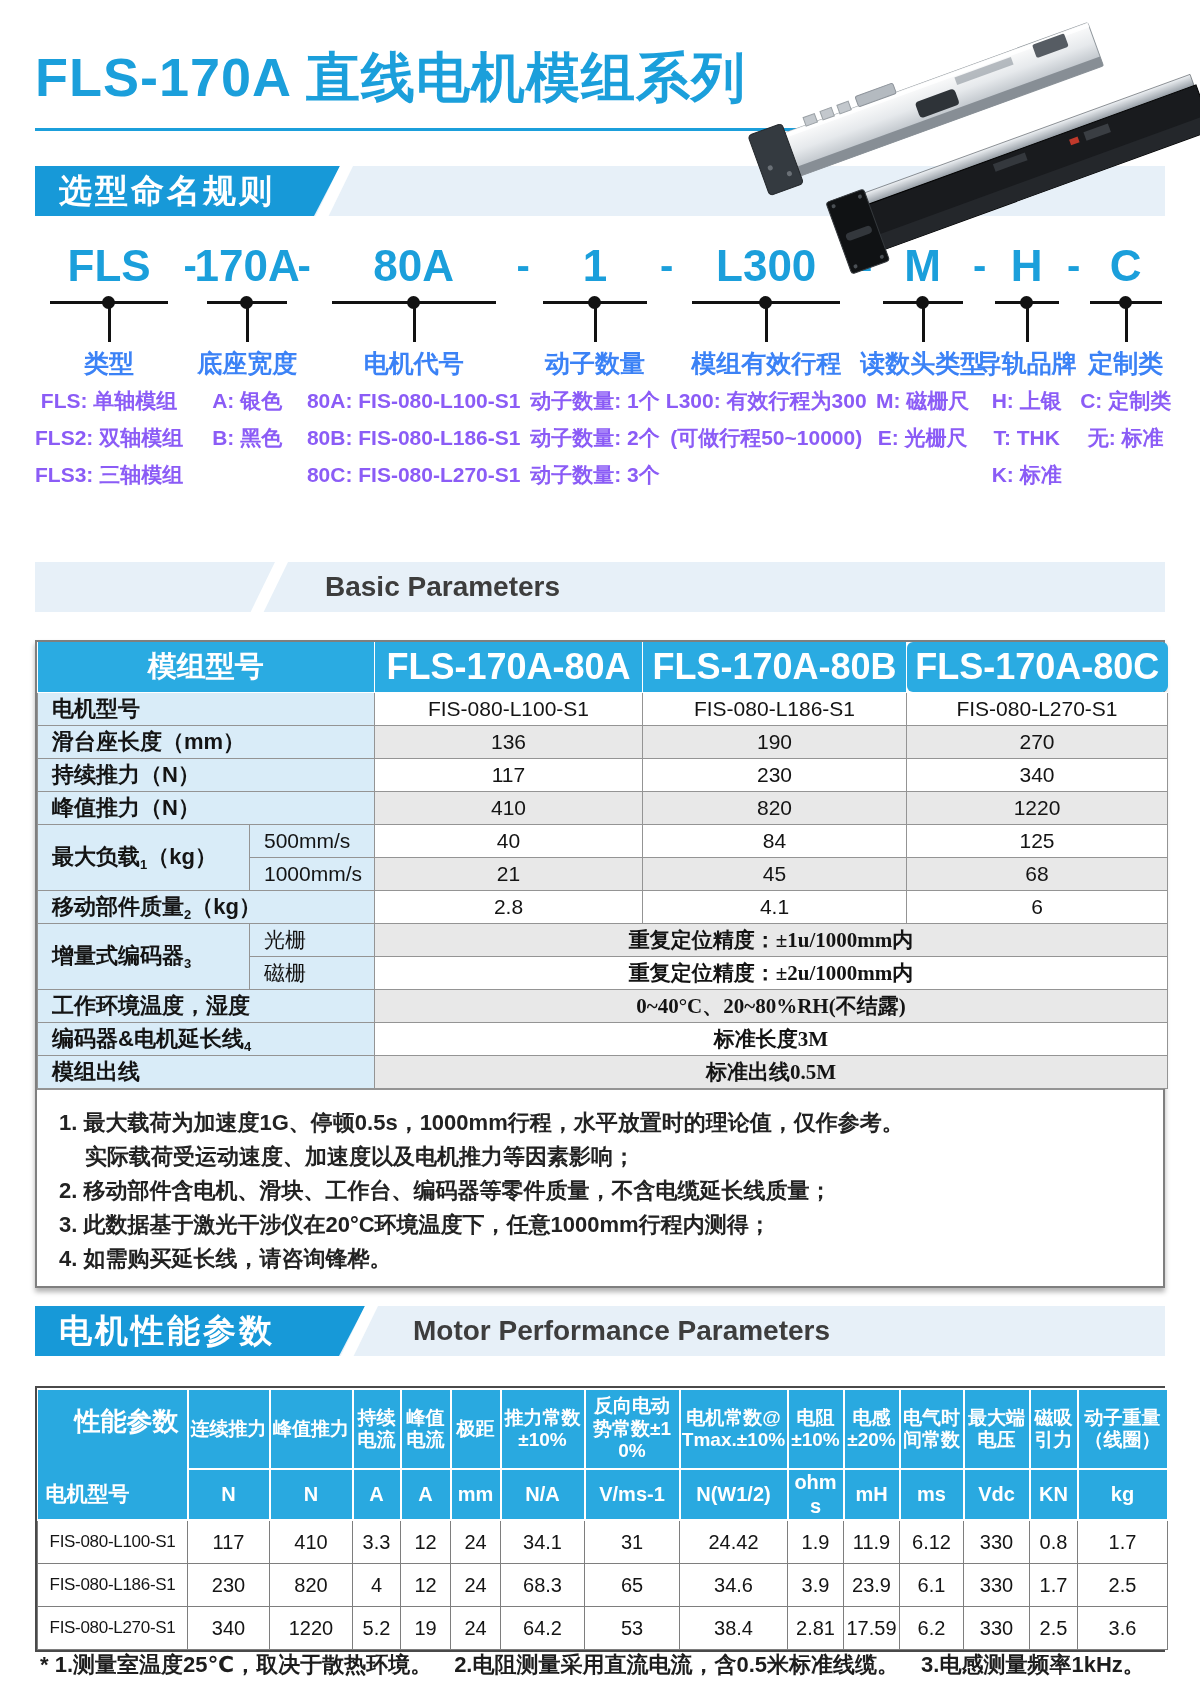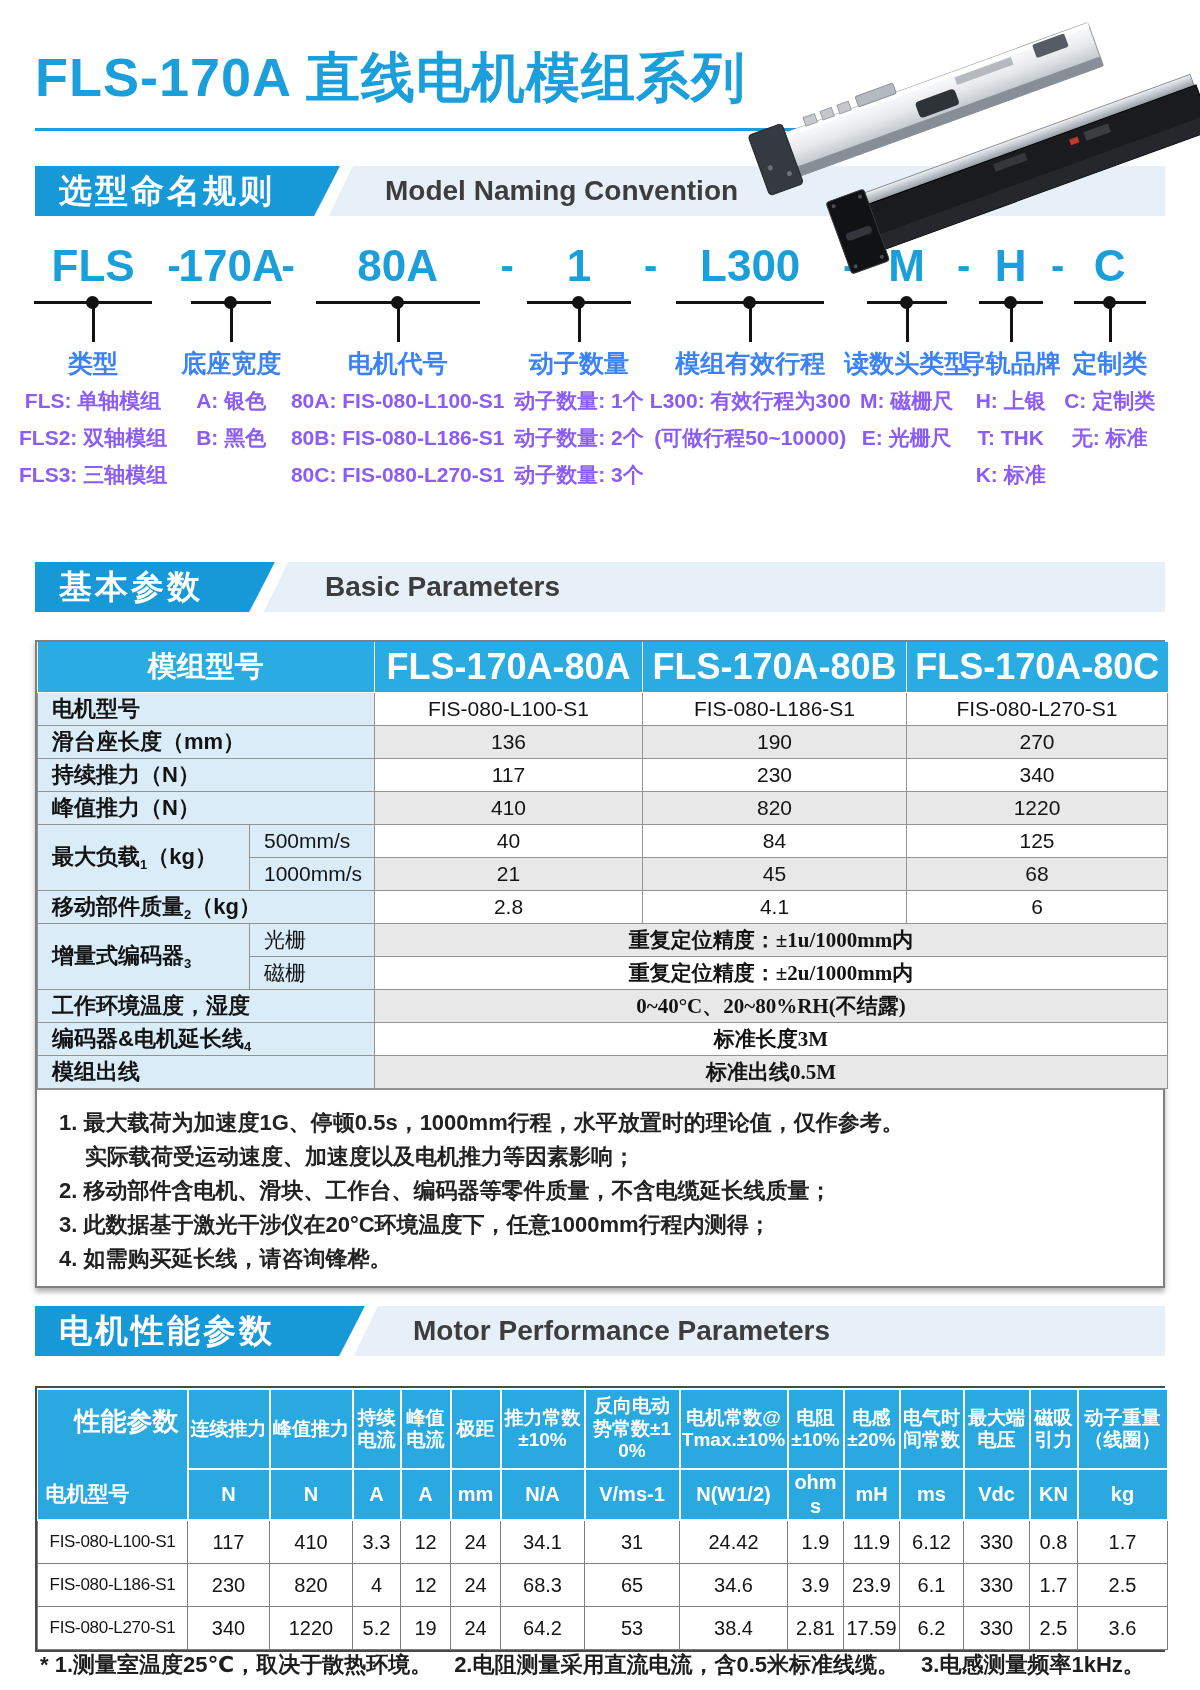--- a/index.html
+++ b/index.html
@@ -15,40 +15,40 @@
   .banner{position:absolute;left:35px;width:1130px;height:50px;background:#e7f0f8;z-index:2;}
   .banner-blue{position:absolute;left:0;top:0;height:100%;background:#1799d8;
                clip-path:polygon(0 0,100% 0,calc(100% - 26px) 100%,0 100%);
                display:flex;align-items:center;padding-left:24px;box-sizing:border-box;
                color:#fff;font-size:33px;font-weight:bold;letter-spacing:3px;white-space:nowrap;text-align:center;}
   .banner-gap{position:absolute;top:0;height:100%;width:13px;background:#fff;transform:skewX(-26deg);transform-origin:top left;}
   .banner-en{position:absolute;top:0;height:100%;display:flex;align-items:center;
              font-size:28px;font-weight:bold;color:#3d3d3d;white-space:nowrap;}
 
   
-  .naming{position:absolute;left:19px;top:238px;width:1130px;display:flex;justify-content:space-between;z-index:1;}
+  .naming{position:absolute;left:35px;top:238px;width:1130px;display:flex;justify-content:space-between;z-index:1;}
   .nm-col{display:flex;flex-direction:column;align-items:center;}
   .nm-code{height:56px;line-height:56px;font-size:44px;font-weight:bold;color:#1b9fdb;white-space:nowrap;}
   .nm-dash{height:56px;line-height:54px;width:14px;text-align:center;font-size:40px;font-weight:bold;color:#1b9fdb;flex:0 0 auto;}
   .nm-tick{position:relative;height:50px;width:100%;}
   .nm-tick .th{position:absolute;top:7px;left:10%;right:10%;height:3px;background:#121212;}
   .nm-tick .td{position:absolute;top:2px;left:50%;width:13px;height:13px;margin-left:-7px;border-radius:50%;background:#121212;}
   .nm-tick .tv{position:absolute;top:9px;bottom:2px;left:50%;width:3px;margin-left:-1px;background:#121212;}
   .nm-label{height:38px;line-height:38px;font-size:25px;font-weight:bold;color:#3b82f6;white-space:nowrap;}
   .nm-item{height:37px;line-height:37px;font-size:21px;font-weight:bold;color:#8b5cf6;white-space:nowrap;}
 
   
   .basic-box{position:absolute;left:35px;top:640px;width:1130px;border:2px solid #7f7f7f;
              box-sizing:border-box;background:#fff;box-shadow:0 4px 5px rgba(0,0,0,.3);z-index:1;}
   table.btable{width:100%;border-collapse:collapse;table-layout:fixed;}
   table.btable th,table.btable td{border:1px solid #949494;box-sizing:border-box;}
   table.btable th{background:#2aabe2;color:#fff;font-weight:bold;height:50px;border-color:#fff;border-top:none;text-align:center;}
   table.btable th.h0{font-size:29px;border-left:none;}
   table.btable th.hm{font-size:36px;}
-  table.btable th.hlast{border-right:none;}
+  table.btable th.hlast{border-right:none;border-radius:6px;}
   td.lbl{background:#d9ecf8;font-size:22px;font-weight:bold;text-align:left;padding-left:14px;height:33px;color:#141414;}
   td.lbl sub.fn{font-size:13px;}
   td.sub{background:#d9ecf8;font-size:21px;font-weight:normal;text-align:left;padding-left:14px;color:#141414;}
   td.val{text-align:center;font-size:21px;color:#141414;height:33px;}
   td.w{background:#ffffff;}
   td.g{background:#e8e8e8;}
   td.spanv{font-weight:bold;font-family:Liberation Serif, serif;}
   .notes{border-top:1px solid #949494;padding:16px 0 10px 22px;background:#fff;}
   .note-line{font-size:22px;font-weight:bold;color:#222;line-height:34px;white-space:nowrap;}
   .note-line.indent{padding-left:26px;}
@@ -119,21 +119,20 @@
       <circle cx="-14" cy="40" r="2" fill="#4a4f54"></circle>
         <circle cx="14" cy="40" r="2" fill="#4a4f54"></circle>
     </g>
   </svg>
 
   <div class="banner" style="top:166px">
     <div class="banner-blue" style="width:305px">
       <span>选型命名规则</span>
     </div>
     <div class="banner-gap" style="left:305px"></div>
-    <span class="banner-en" style="left:350px">Model Naming Convention</span>
   </div>
 
   <div class="naming">
 
     <div class="nm-col" style="width:150px">
       <div class="nm-code">FLS</div>
       <div class="nm-tick">
           <i class="th"></i>
           <i class="td"></i>
           <i class="tv"></i>
@@ -237,23 +236,20 @@
           <i class="tv"></i>
         </div>
       <div class="nm-label">定制类</div>
       <div class="nm-item">C: 定制类</div>
       <div class="nm-item">无: 标准</div>
       <div class="nm-item"></div>
     </div>
   </div>
 
   <div class="banner" style="top:562px">
-    <div class="banner-blue" style="width:240px">
-      <span>基本参数</span>
-    </div>
     <div class="banner-gap" style="left:240px"></div>
     <span class="banner-en" style="left:290px">Basic Parameters</span>
   </div>
 
   <div class="basic-box">
     <table class="btable">
       <colgroup>
           <col style="width:212px">
           <col style="width:125px">
           <col style="width:268px">

